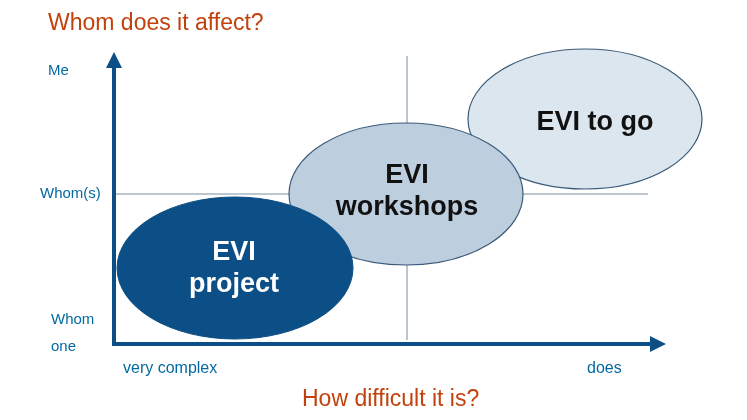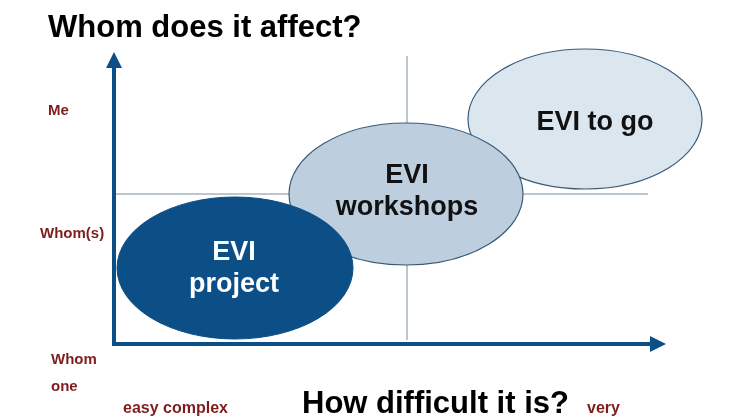--- a/index.html
+++ b/index.html
@@ -1,19 +1,19 @@
 <!DOCTYPE html>
 <html><head>
   <meta charset="utf-8">
   <style>
     html, body { margin: 0; padding: 0; background: #ffffff; }
     body { width: 747px; height: 420px; position: relative; overflow: hidden; font-family: "Liberation Sans", sans-serif; }
     .abs { position: absolute; }
-    .title { font-weight: bold; color: #000000; font-size: 31px; white-space: nowrap; }
-    .axis-label { font-weight: bold; color: #7f1d1d; font-size: 15px; line-height: 19px; white-space: nowrap; margin-top: 40px; }
+    .title { font-weight: normal; color: #c2410c; font-size: 23px; white-space: nowrap; }
+    .axis-label { font-weight: normal; color: #0369a1; font-size: 15px; line-height: 19px; white-space: nowrap; }
     svg.diagram { position: absolute; left: 0; top: 0; }
     .ell-text { font-family: "Liberation Sans", sans-serif; font-weight: bold; text-anchor: middle; }
   </style>
 </head>
 <body>
 
 <div class="abs title" style="left:48px; top:9px;">Whom does it affect?</div>
 
 <div class="abs axis-label" style="left:48px; top:60px;">Me</div>
 <div class="abs axis-label" style="left:40px; top:183px;">Whom(s)</div>
@@ -34,16 +34,16 @@
   <text class="ell-text" x="407" y="215" font-size="27" fill="#111111">workshops</text>
   <text class="ell-text" x="234" y="260" font-size="27" fill="#ffffff">EVI</text>
   <text class="ell-text" x="234" y="292" font-size="27" fill="#ffffff">project</text>
 
   <line x1="114" y1="344" x2="114" y2="66" stroke="#0c4f86" stroke-width="4"></line>
   <polygon points="114,52 106,68 122,68" fill="#0c4f86"></polygon>
   <line x1="112" y1="344" x2="652" y2="344" stroke="#0c4f86" stroke-width="4"></line>
   <polygon points="666,344 650,336 650,352" fill="#0c4f86"></polygon>
 </svg>
 
-<div class="abs axis-label" style="left:123px; top:358px; font-size:16px;">easy complex</div>
-<div class="abs axis-label" style="left:587px; top:358px; font-size:16px;">very</div>
+<div class="abs axis-label" style="left:123px; top:358px; font-size:16px;">very complex</div>
+<div class="abs axis-label" style="left:587px; top:358px; font-size:16px;">does</div>
 
 <div class="abs title" style="left:302px; top:385px;text-align:right;">How difficult it is?</div>
 
 </body></html>

